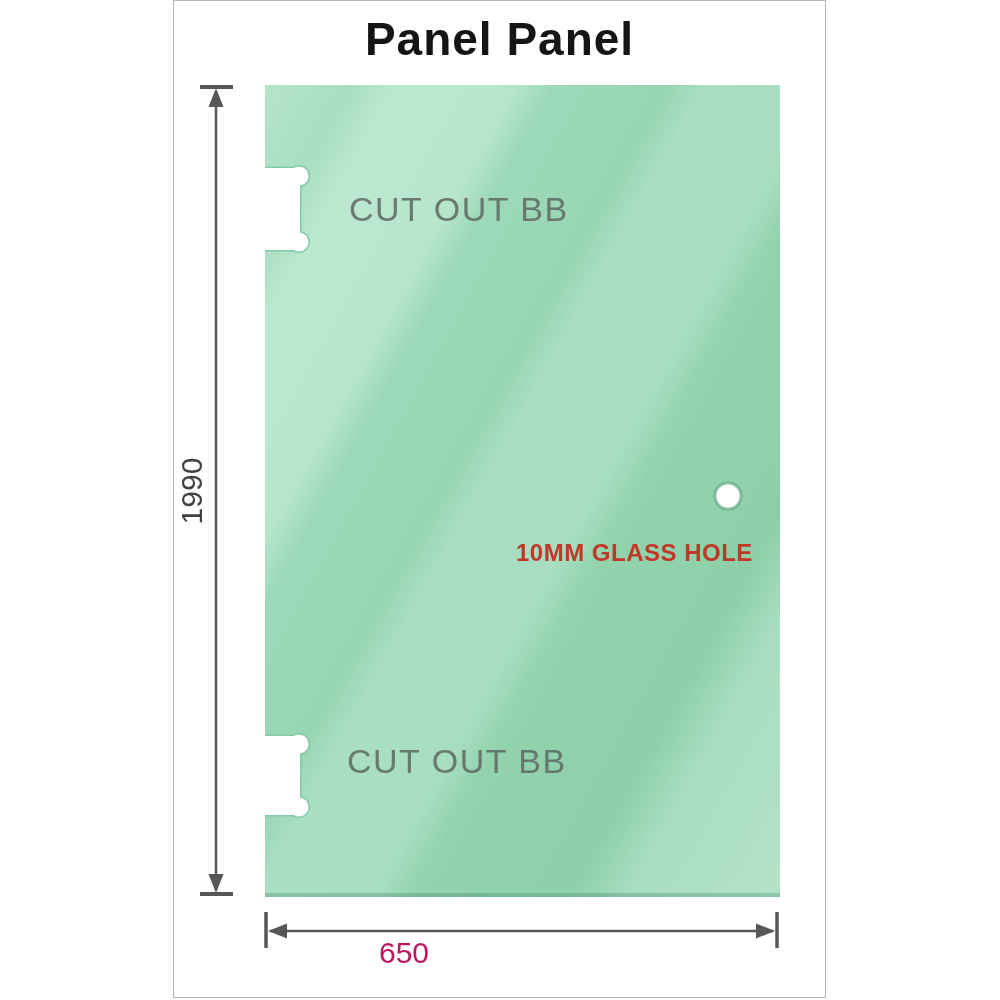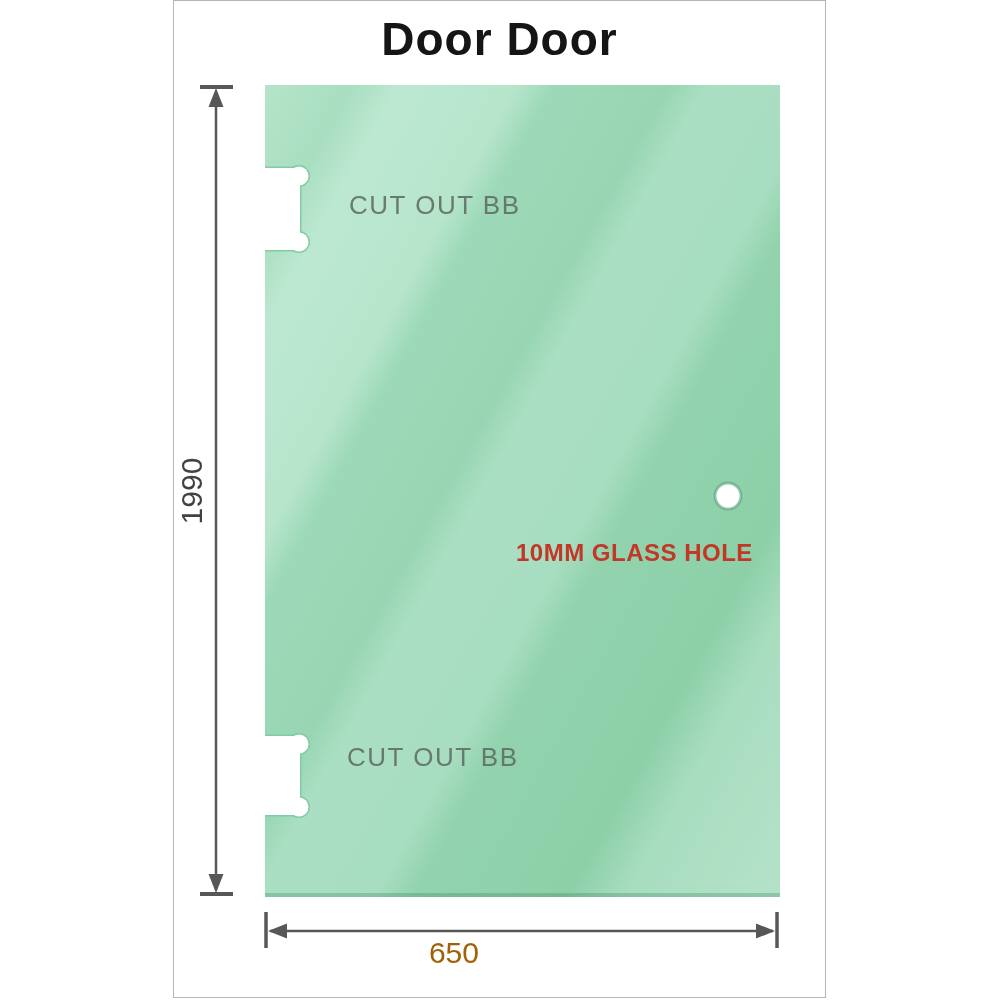--- a/index.html
+++ b/index.html
@@ -68,21 +68,21 @@
   svg.overlay {
     position: absolute;
     left: 0;
     top: 0;
     width: 1000px;
     height: 1000px;
     pointer-events: none;
   }
   .label-cutout {
     position: absolute;
-    font-size: 26px;
+    font-size: 34px;
     letter-spacing: 1.5px;
     color: rgba(96, 107, 100, 0.88);
     white-space: nowrap;
   }
   .label-cutout.top    { left: 349px; top: 190px; }
   .label-cutout.bottom { left: 347px; top: 742px; }
   .label-hole {
     position: absolute;
     left: 516px;
     top: 539px;
@@ -102,33 +102,33 @@
     text-align: center;
     font-size: 30px;
     color: #414141;
     transform: rotate(-90deg);
   }
   .label-width {
     position: absolute;
     left: 379px;
     top: 936px;
     width: 100px;
-    text-align: right;
+    text-align: left;
     font-size: 30px;
-    color: #a16207;
+    color: #be185d;
   }
 </style>
 </head>
 <body>
 
 <div class="stage">
 
   <div class="card"></div>
 
-  <div class="title">Door Door</div>
+  <div class="title">Panel Panel</div>
 
   <div class="panel"></div>
 
   <svg class="overlay" viewBox="0 0 1000 1000" xmlns="http://www.w3.org/2000/svg">
 
     <defs>
       <clipPath id="panelClip">
         <rect x="265" y="85" width="515" height="812"></rect>
       </clipPath>
     </defs>

